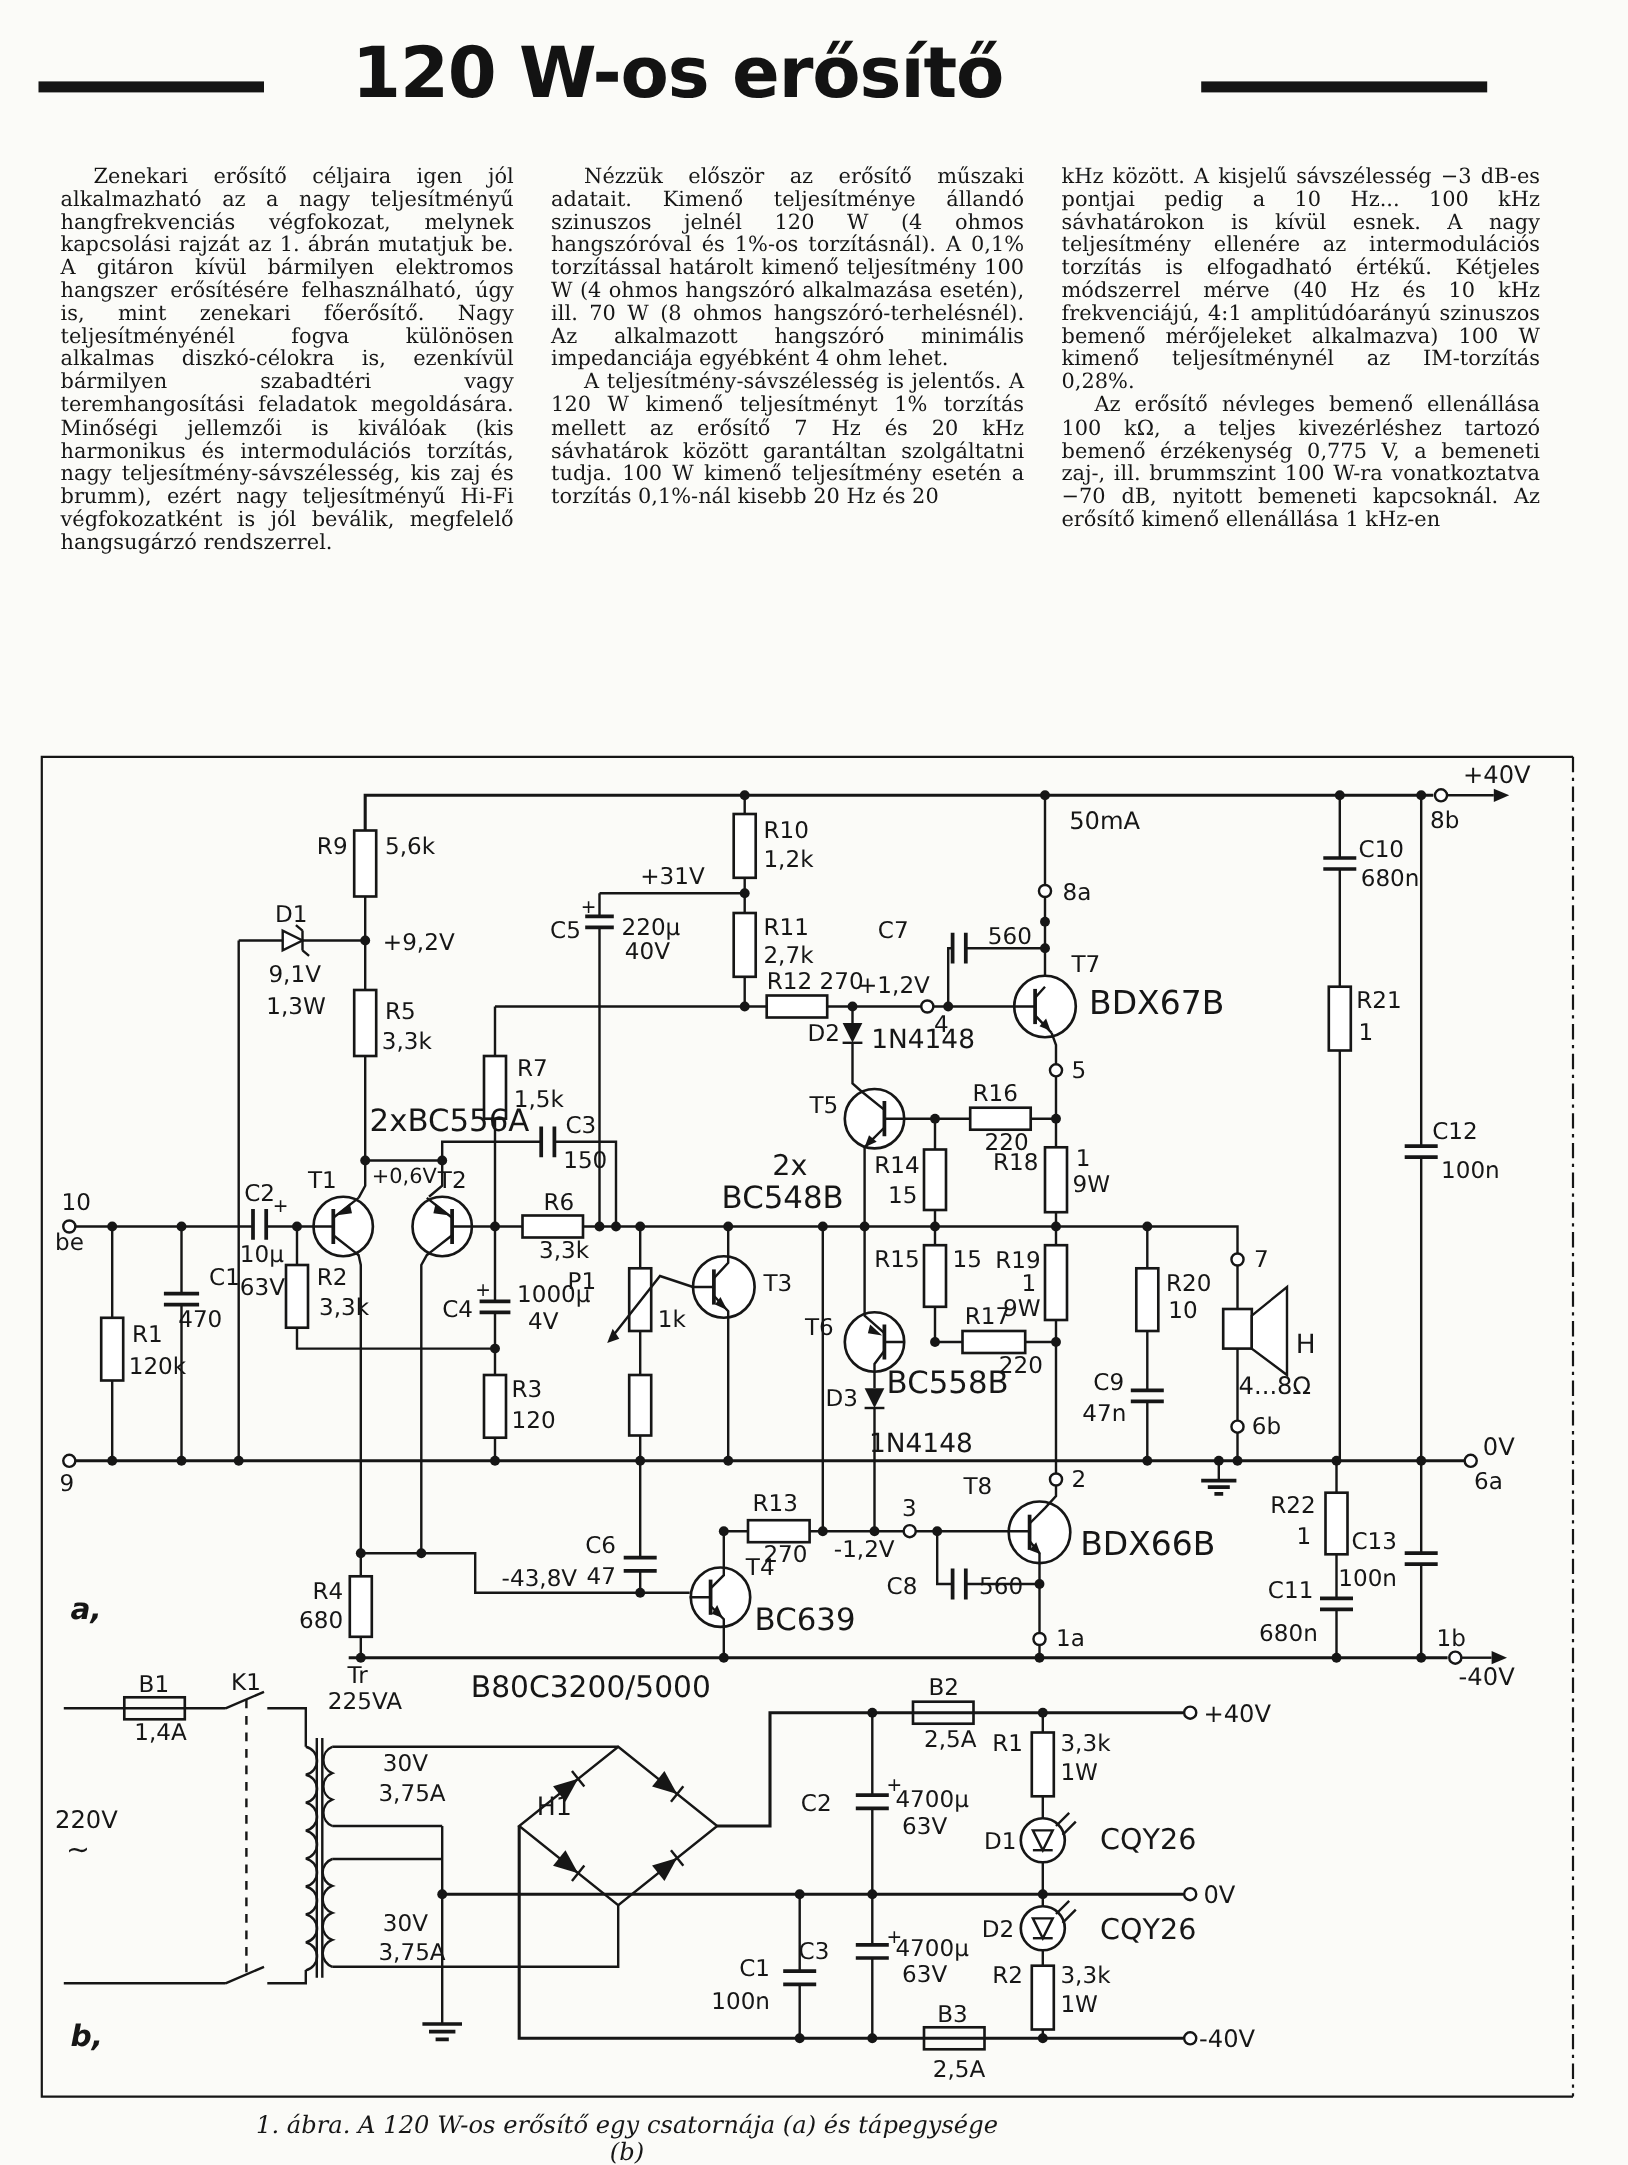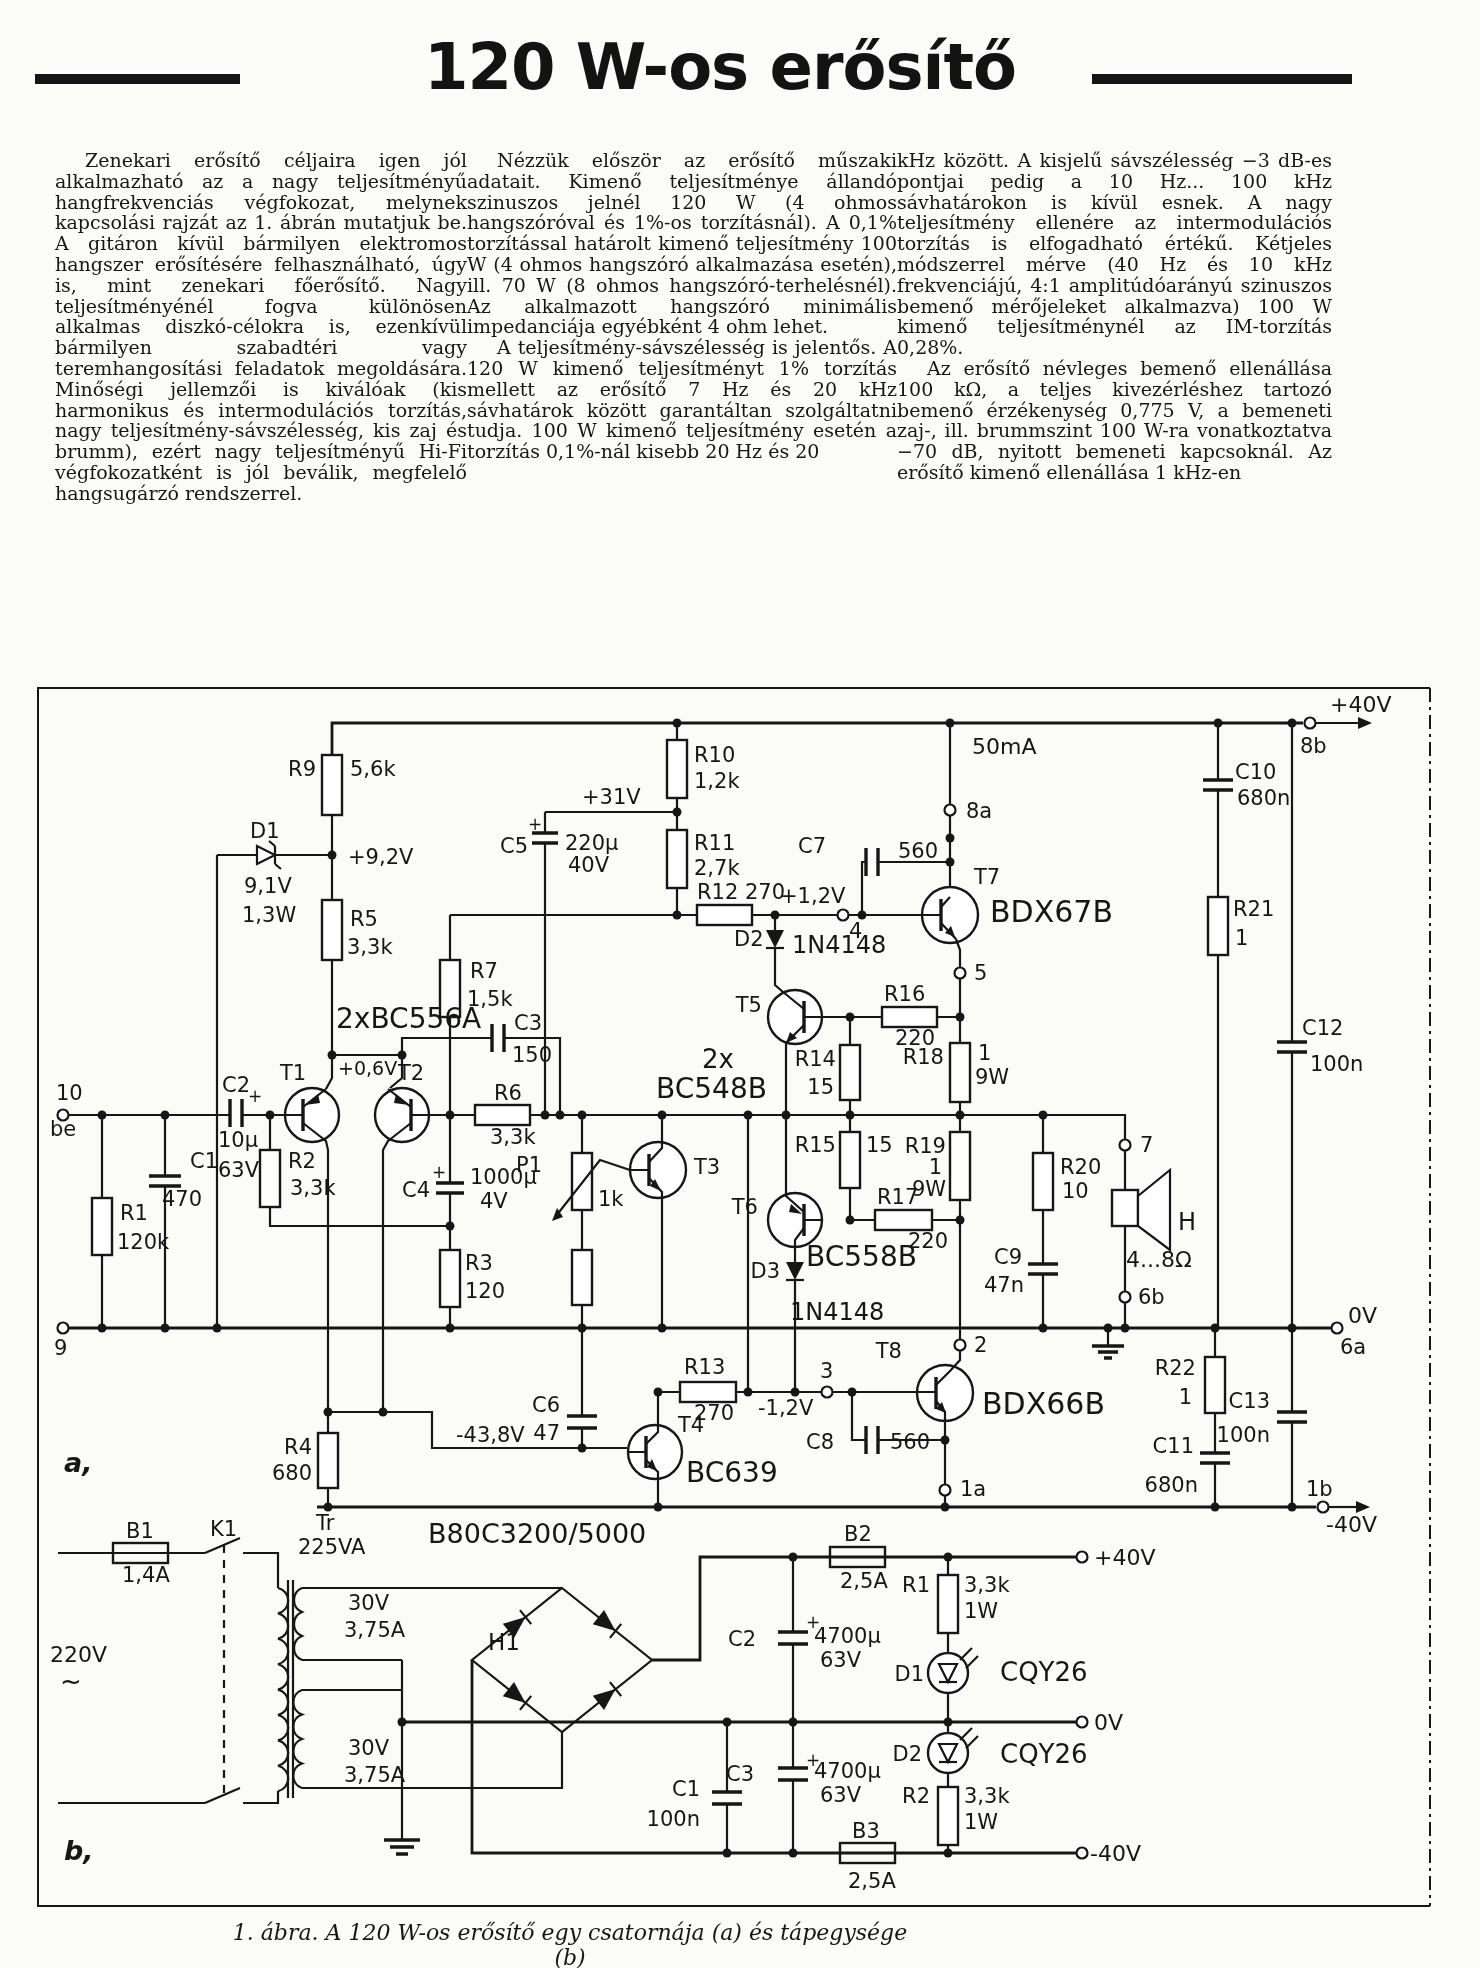--- a/index.html
+++ b/index.html
@@ -2,25 +2,25 @@
 <html><head>
 <meta charset="utf-8">
 <style>
   html,body{margin:0;padding:0;}
   body{width:1480px;height:1968px;position:relative;background:#fbfbf8;color:#161616;
        font-family:"DejaVu Serif","Liberation Serif",serif;}
   .titlebar{position:absolute;top:30px;left:0;width:1480px;height:90px;}
   .rule{position:absolute;top:44px;height:10px;background:#141414;}
   .rule.l{left:35px;width:205px;}
   .rule.r{left:1092px;width:260px;}
-  h1{position:absolute;left:320px;top:0;width:800px;margin:0;text-align:center;
+  h1{position:absolute;left:320px;top:0;width:800px;margin:0;text-align:left;
      font-family:"DejaVu Sans","Liberation Sans",sans-serif;font-weight:bold;
      font-size:64px;letter-spacing:-1px;color:#131313;}
   .cols{position:absolute;top:150px;left:55px;width:1345px;display:grid;
-        grid-template-columns:412px 430px 435px;}
+        grid-template-columns:412px 430px 435px;column-gap:34px;}
   .cols p{margin:0;font-size:19px;line-height:20.8px;text-align:justify;text-indent:30px;}
   .cols p.cont{text-indent:0;}
   svg{position:absolute;left:0;top:0;}
   svg line,svg path,svg polyline{stroke:#161616;stroke-width:2.2;fill:none;}
   svg .rl{stroke-width:2.8;}
   svg .bb{stroke-width:3.4;}
   svg .fr{stroke-width:2;}
   svg .dsh{stroke-dasharray:14 5 3 5;}
   svg .dsh2{stroke-dasharray:8 7;}
   svg rect{stroke:#161616;stroke-width:2.4;fill:#fff;}

